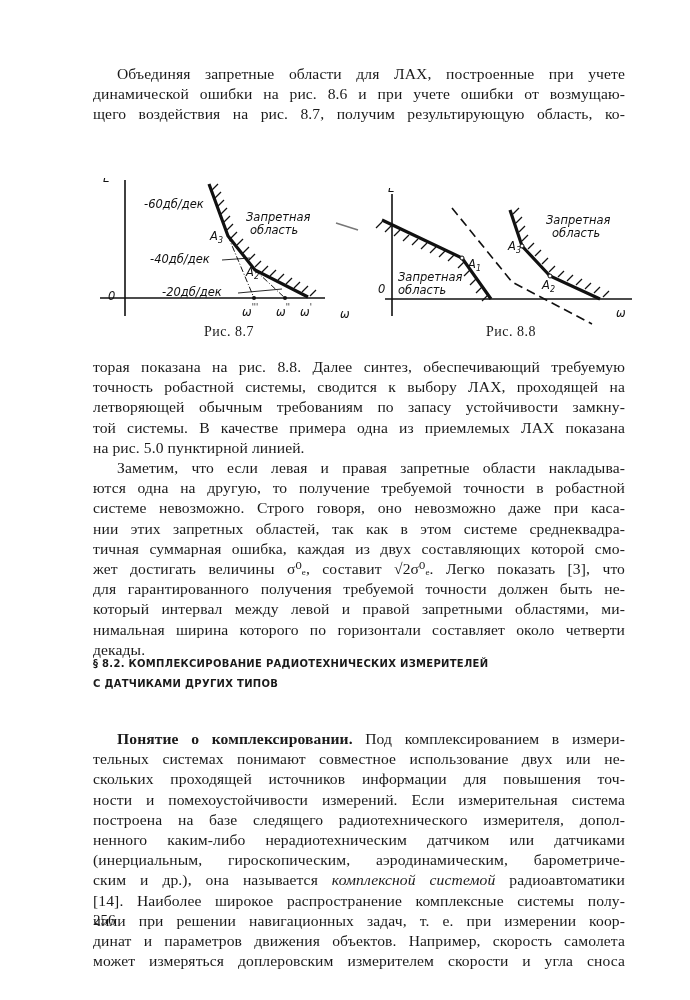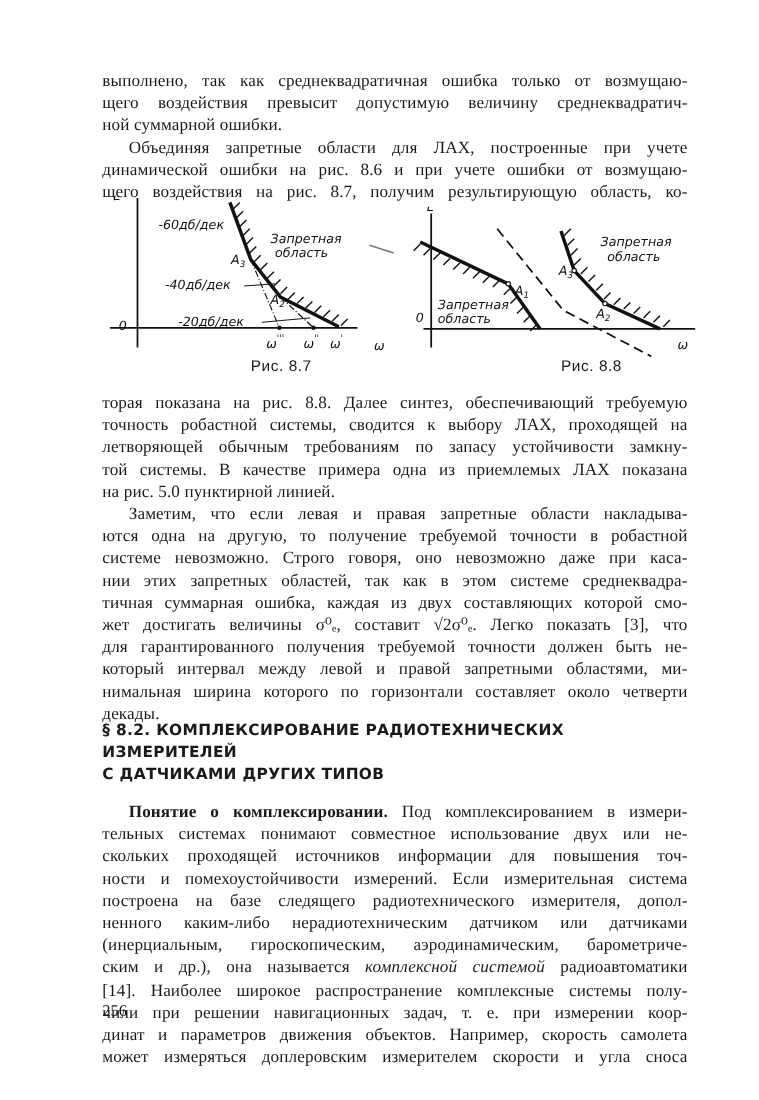--- a/index.html
+++ b/index.html
@@ -4,38 +4,33 @@
   <style>
     html, body { margin: 0; padding: 0; background: #ffffff; }
     body { width: 690px; height: 1000px; position: relative; overflow: hidden;
            font-family: "Liberation Serif", "DejaVu Serif", serif; color: #1a1a1a; }
     .page { position: absolute; left: 93px; top: 64px; width: 532px; }
     .p { font-size: 15.6px; line-height: 20.2px; text-align: justify; margin: 0; letter-spacing: 0.1px; }
     .p .ln { display: block; text-align: justify; text-align-last: justify; white-space: nowrap; }
     .p .ln.last { text-align-last: left; }
     .fig { position: absolute; }
     .fig svg { display: block; }
-    .cap { position: absolute; font-size: 14px; font-family: Liberation Sans, sans-serif; letter-spacing: 0.5px; margin-left: 24px; }
+    .cap { position: absolute; font-size: 14px; font-family: Liberation Serif, serif; letter-spacing: 0.5px; }
     .hlab { font-family: "DejaVu Sans", sans-serif; font-style: italic; font-size: 11.5px; fill: #111; }
     .heading { position: absolute; left: 93px; top: 654px; width: 540px;
-               font-family: "DejaVu Sans", sans-serif; font-weight: bold; font-size: 14px;
+               font-family: "DejaVu Sans", sans-serif; font-weight: bold; font-size: 10px;
                line-height: 20px; letter-spacing: 0.3px; }
     .pagenum { position: absolute; left: 93px; top: 912px; font-size: 15px; }
     b.run { font-weight: bold; }
     i.em { font-style: italic; }
   </style>
 </head>
 <body>
 
 <div class="page" style="top:64px;">
-  <p class="p">
-    <span class="ln">выполнено, так как среднеквадратичная ошибка только от возмущаю-</span>
-    <span class="ln">щего воздействия превысит допустимую величину среднеквадратич-</span>
-    <span class="ln last">ной суммарной ошибки.</span>
-  </p>
   <p class="p">
     <span class="ln" style="padding-left:24px;">Объединяя запретные области для ЛАХ, построенные при учете</span>
     <span class="ln">динамической ошибки на рис. 8.6 и при учете ошибки от возмущаю-</span>
     <span class="ln">щего воздействия на рис. 8.7, получим результирующую область, ко-</span>
   </p>
 </div>
 
 <div class="fig" style="left:100px; top:178px;">
   <svg width="260" height="170" viewBox="0 0 260 170">
 

